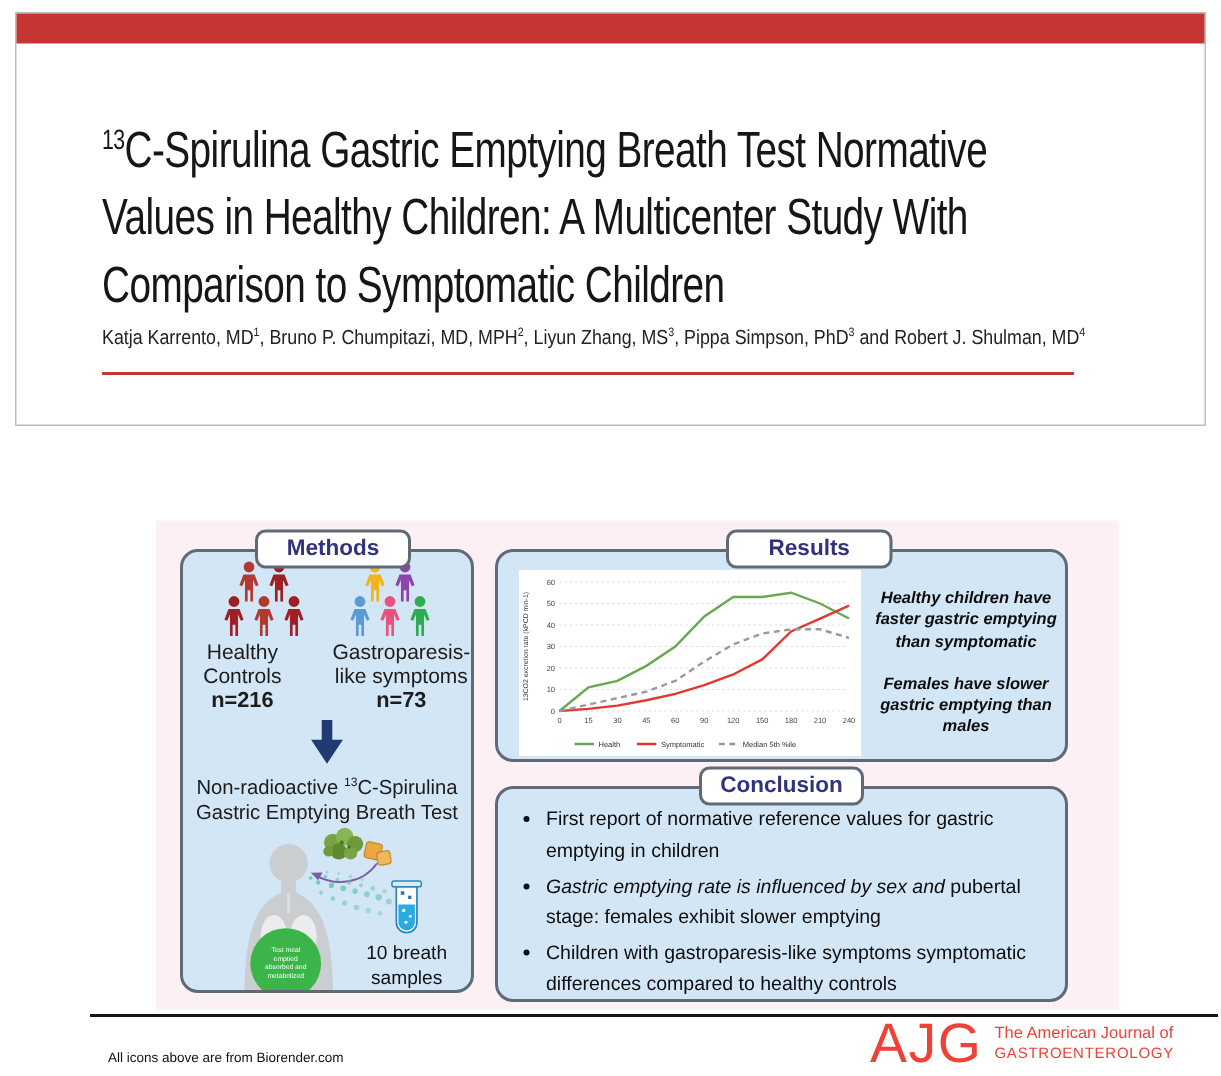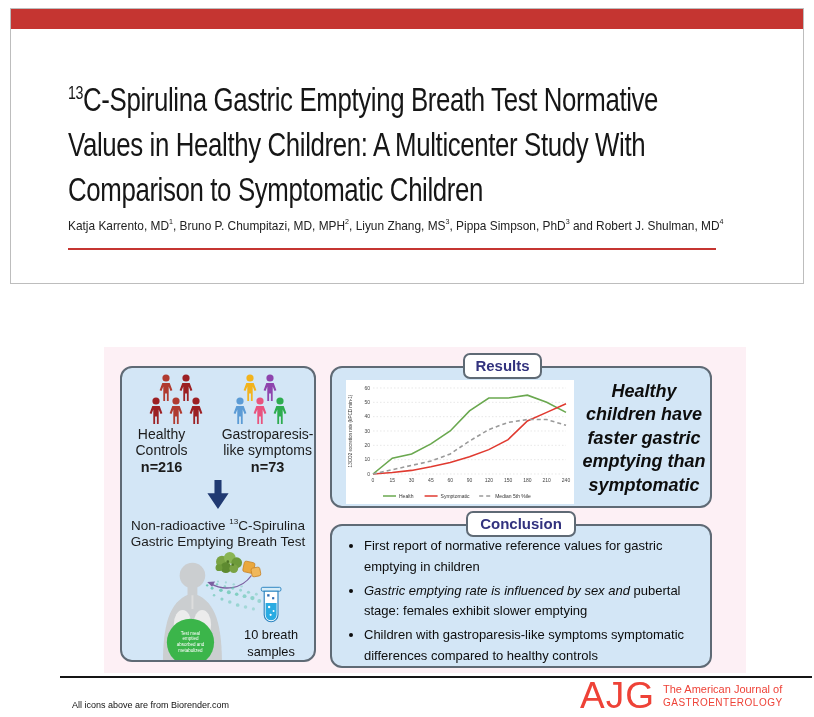--- a/index.html
+++ b/index.html
@@ -44,24 +44,24 @@
   .labels-row .col2{width:54%;}
   .group-label{font-size:14px;line-height:16px;}
   .group-count{font-size:14.5px;font-weight:700;line-height:18px;}
   .down-arrow{position:absolute;top:112px;left:0;right:0;text-align:center;}
   .test-label{position:absolute;top:146px;left:0;right:0;text-align:center;font-size:13.5px;line-height:16px;}
   .test-label sup{font-size:60%;}
   .methods-illustration{position:absolute;left:0;top:178px;width:192px;height:118px;}
 
   
   .results-panel{left:330px;top:366px;width:382px;height:142px;}
-  .results-tab{left:463px;top:353px;width:79px;}
+  .results-tab{left:484px;top:353px;width:111px;}
   .chart-card{position:absolute;left:14px;top:12px;width:228px;height:124px;background:#ffffff;}
-  .results-notes{position:absolute;left:248px;top:12px;width:128px;text-align:center;
-                 font-size:18px;font-weight:700;font-style:italic;line-height:1.3;color:#0d0d0d;}
+  .results-notes{position:absolute;left:248px;top:24px;width:128px;text-align:center;
+                 font-size:11px;font-weight:700;font-style:italic;line-height:1.3;color:#0d0d0d;}
   .results-notes p{margin:0 0 14px 0;}
 
   
   .conclusion-panel{left:330px;top:524px;width:382px;height:144px;}
   .conclusion-tab{left:466px;top:511px;width:110px;}
   .conclusion-panel ul{margin:10px 0 0 0;padding-left:32px;font-size:13px;line-height:1.6;color:#0d0d0d;}
   .conclusion-panel li{margin-bottom:3px;padding-right:24px;}
   .conclusion-panel li i{font-style:italic;}
 
   
@@ -96,20 +96,21 @@
   <div class="paper-title">
     <div><sup>13</sup><span>C-Spirulina Gastric Emptying Breath Test Normative</span></div>
     <div>Values in Healthy Children: A Multicenter Study With</div>
     <div>Comparison to Symptomatic Children</div>
   </div>
   <div class="author-line"><span>Katja Karrento, MD</span><sup>1</sup><span>, Bruno P. Chumpitazi, MD, MPH</span><sup>2</sup><span>, Liyun Zhang, MS</span><sup>3</sup><span>, Pippa Simpson, PhD</span><sup>3</sup><span> and Robert J. Shulman, MD</span><sup>4</sup></div>
   <div class="author-rule"></div>
 
   <div class="ga-bg"></div>
 
+  <div class="tab methods-tab">Methods</div>
   <div class="panel methods-panel">
 
     <div class="people-row">
       <div class="cluster">
         <div class="r1">
           <svg class="person" viewBox="0 0 20 28">
               <use href="#person-shape" fill="#b03a30"></use>
             </svg>
           <svg class="person" viewBox="0 0 20 28">
               <use href="#person-shape" fill="#9c2024"></use>

